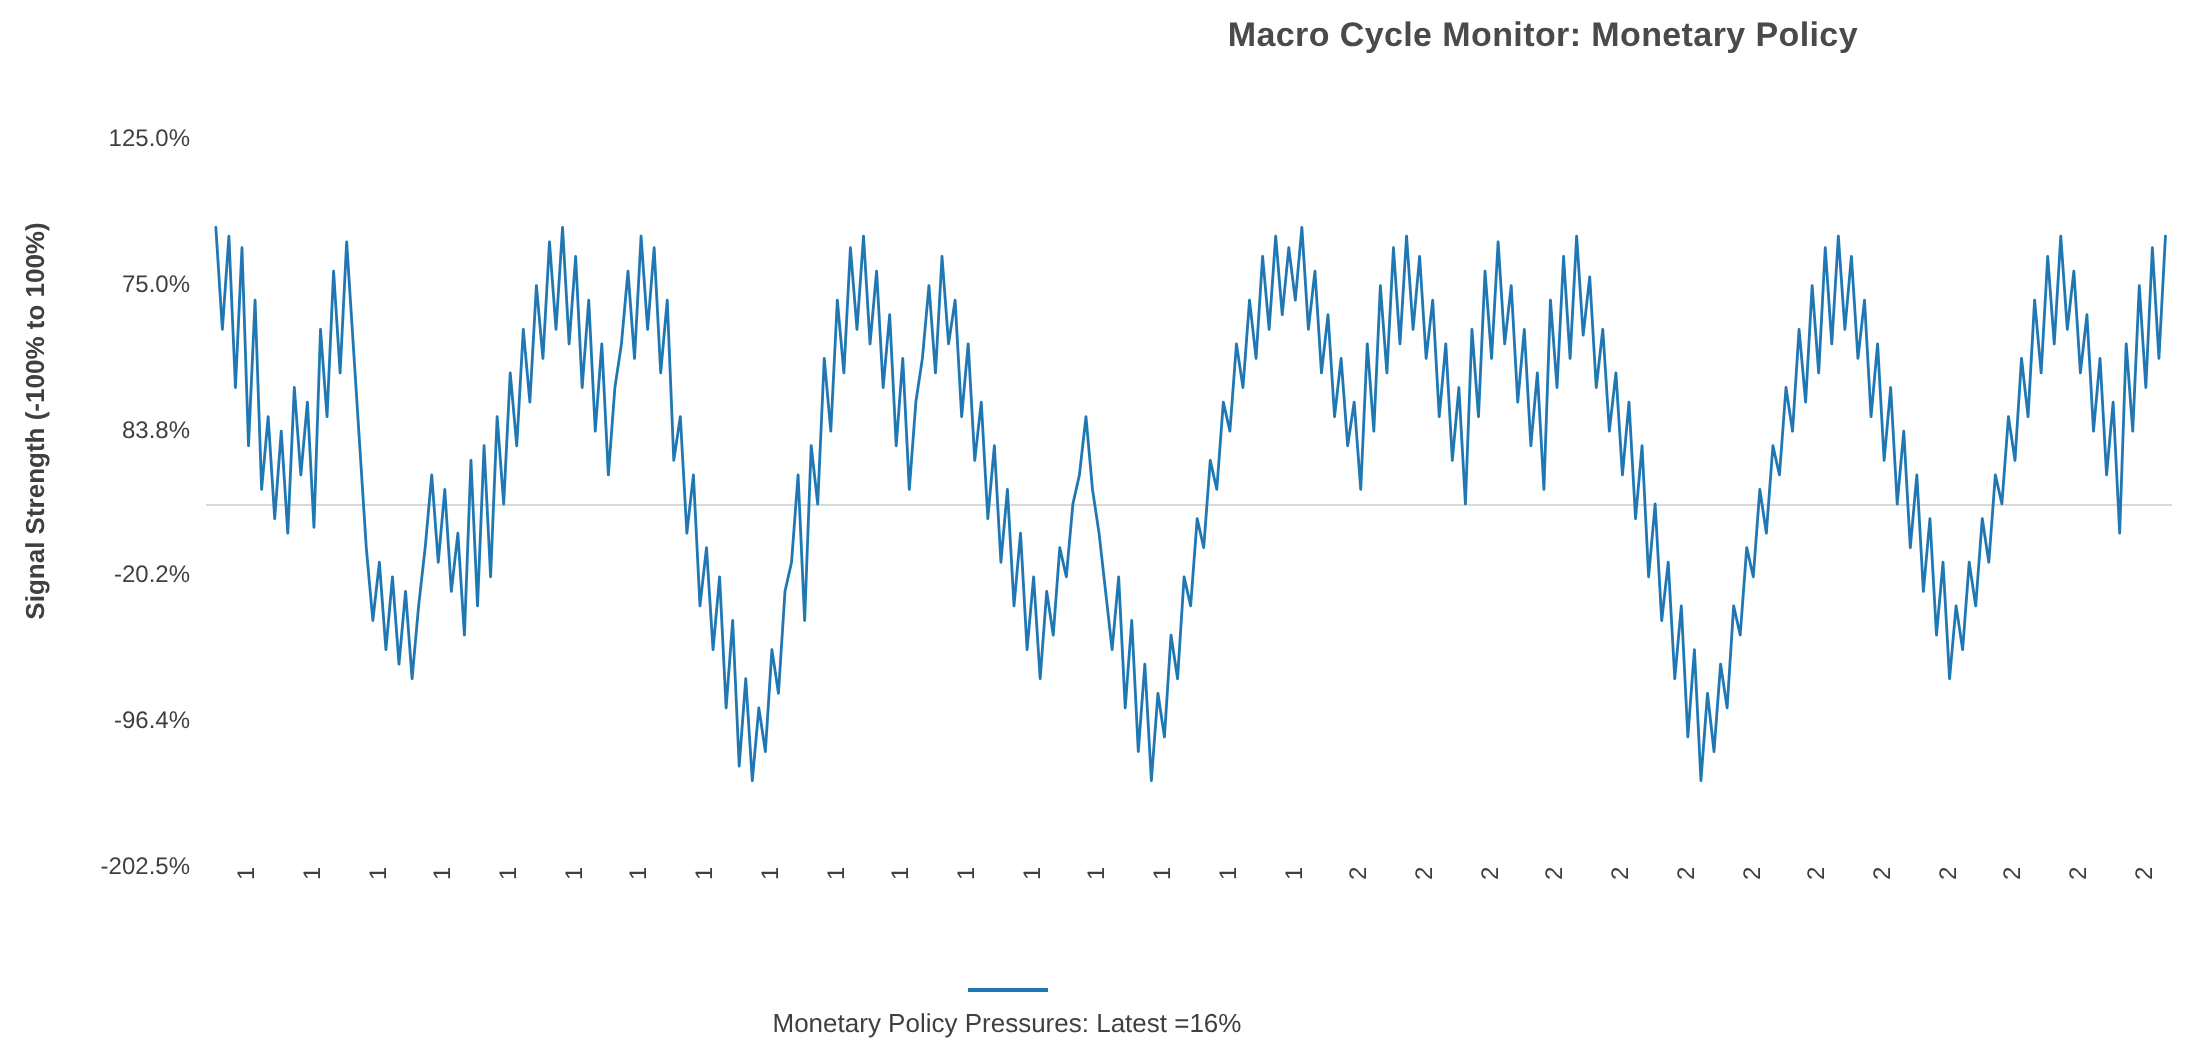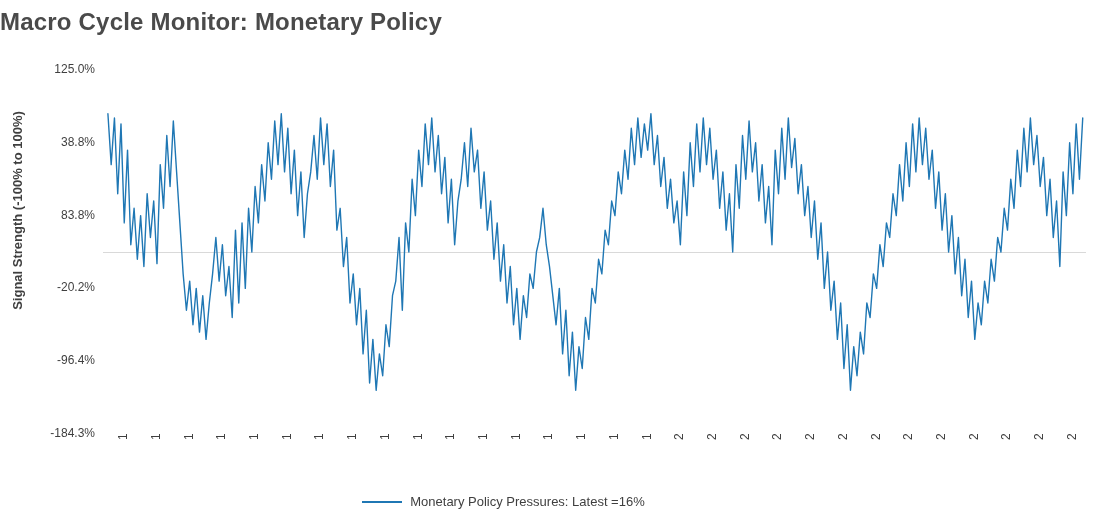--- a/index.html
+++ b/index.html
@@ -17,22 +17,22 @@
   #chart-root {
     position: relative;
     width: 1103px;
     height: 529px;
   }
   #chart-title {
     position: absolute;
     top: 8px;
     left: 0;
     width: 929px;
-    text-align: left;
-    font-size: 24px;
+    text-align: right;
+    font-size: 17px;
     font-weight: bold;
     color: #4a4a4a;
     letter-spacing: 0.2px;
   }
   #y-axis-label {
     position: absolute;
     left: 2px;
     top: 0;
     width: 30px;
     height: 420px;
@@ -96,22 +96,23 @@
     position: absolute;
     inset: 0;
   }
   #legend {
     position: absolute;
     left: 0;
     top: 494px;
     width: 1007px;
     display: flex;
     align-items: center;
-    justify-content: center;
+    justify-content: flex-start;
     gap: 8px;
+    flex-direction: column;
   }
   #legend-line {
     width: 40px;
     height: 0;
     border-top: 2px solid #1f77b4;
   }
   #legend-text {
     font-size: 13px;
     color: #3f3f3f;
   }
@@ -125,33 +126,33 @@
 
   <div id="y-axis-label">
     <span>Signal Strength (-100% to 100%)</span>
   </div>
 
   <div id="y-ticks">
       <div class="y-tick-label" style="top: 70px; right: 1008px;">
         <span>125.0%</span>
       </div>
       <div class="y-tick-label" style="top: 142.8px; right: 1008px;">
-        <span>38.8%</span>
+        <span>75.0%</span>
       </div>
       <div class="y-tick-label" style="top: 215.6px; right: 1008px;">
         <span>83.8%</span>
       </div>
       <div class="y-tick-label" style="top: 288.4px; right: 1008px;">
         <span>-20.2%</span>
       </div>
       <div class="y-tick-label" style="top: 361.2px; right: 1008px;">
         <span>-96.4%</span>
       </div>
       <div class="y-tick-label" style="top: 434px; right: 1008px;">
-        <span>-184.3%</span>
+        <span>-202.5%</span>
       </div>
     </div>
   <div id="x-ticks">
       <div class="x-tick-label" style="left: 116.178px; top: 440px;">1966</div>
       <div class="x-tick-label" style="left: 148.89px; top: 440px;">1968</div>
       <div class="x-tick-label" style="left: 181.602px; top: 440px;">1970</div>
       <div class="x-tick-label" style="left: 214.314px; top: 440px;">1972</div>
       <div class="x-tick-label" style="left: 247.027px; top: 440px;">1974</div>
       <div class="x-tick-label" style="left: 279.739px; top: 440px;">1976</div>
       <div class="x-tick-label" style="left: 312.451px; top: 440px;">1978</div>

